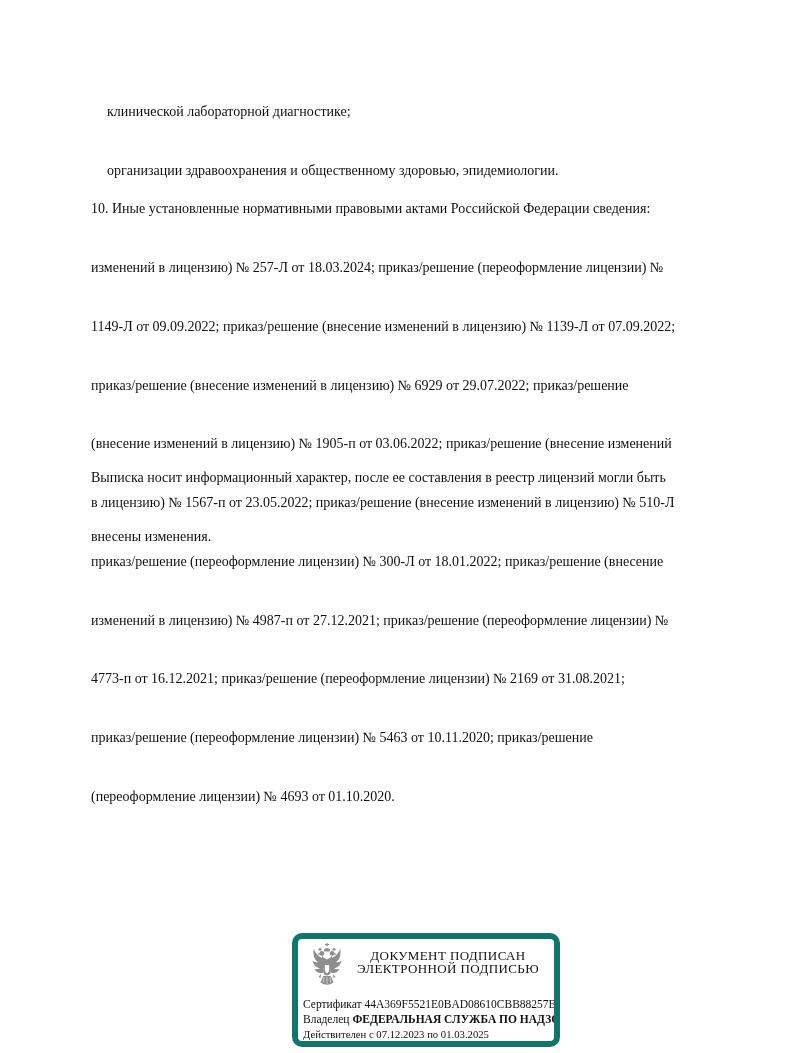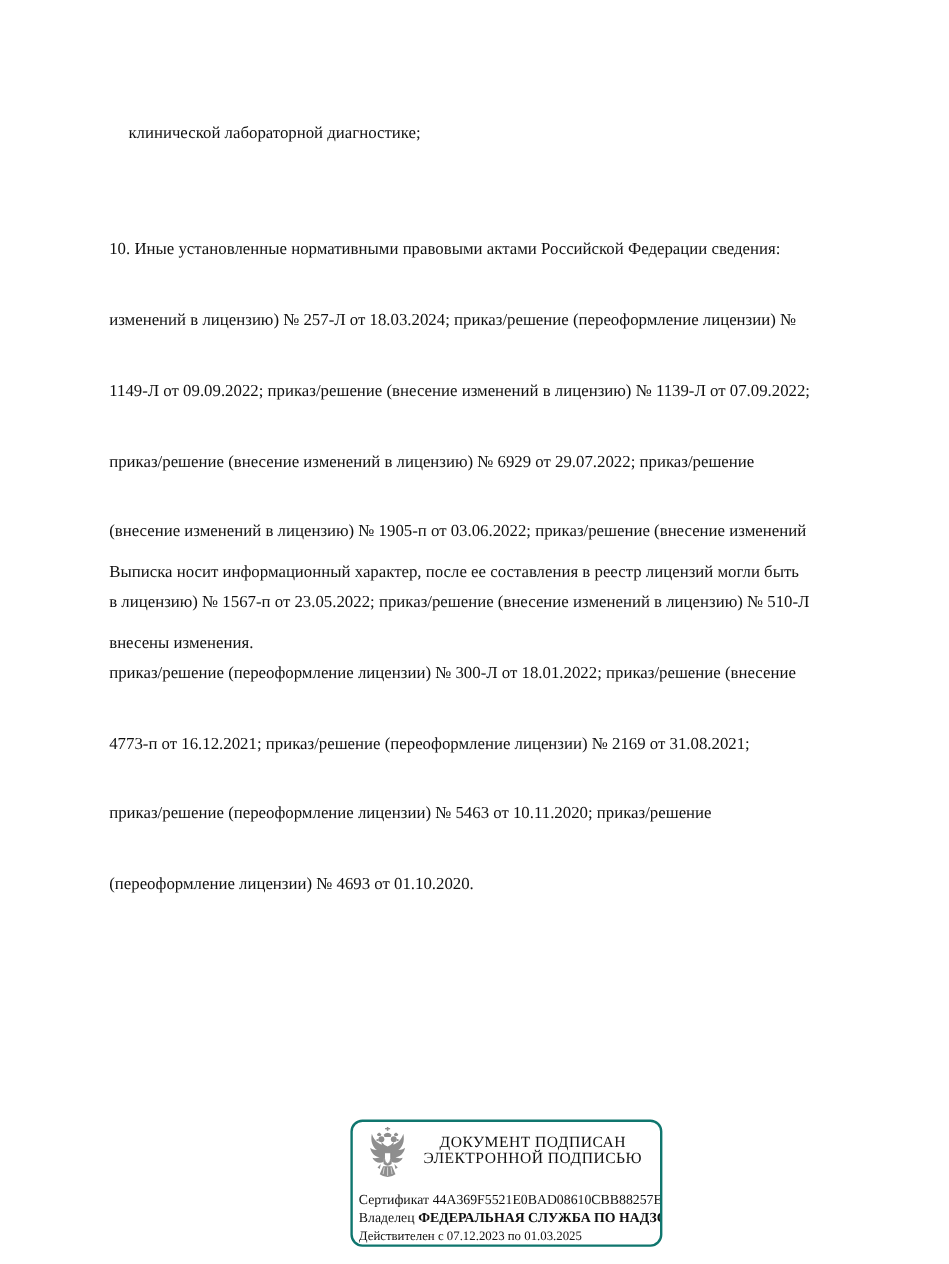--- a/index.html
+++ b/index.html
@@ -28,21 +28,21 @@
   .item10  { left: 91px;  top: 160px; }
   .note    { left: 91px;  top: 429px; }
 
   
   .stamp {
     position: absolute;
     left: 292px;
     top: 933px;
     width: 256px;
     height: 102px;
-    border: 2px solid #0f766e;
+    border: 6px solid #0f766e;
     border-radius: 10px;
     background: #ffffff;
   }
   .stamp-emblem {
     position: absolute;
     left: 14px;
     top: 4px;
     width: 30px;
     height: 47px;
   }
@@ -72,31 +72,33 @@
   .stamp-valid { top: 88.5px; font-size: 10.7px; }
   .stamp-line .lbl { margin-right: 3px; }
 </style>
 </head>
 <body>
 
 <div class="page">
 
   <div class="textblock intro">
     <div class="line">клинической лабораторной диагностике;</div>
+    <div class="line">организации здравоохранения и общественному здоровью, эпидемиологии.</div>
   </div>
 
 
   <div class="textblock item10">
     <div class="line">10. Иные установленные нормативными правовыми актами Российской Федерации сведения:</div>
     <div class="line">изменений в лицензию) № 257-Л от 18.03.2024; приказ/решение (переоформление лицензии) №</div>
     <div class="line">1149-Л от 09.09.2022; приказ/решение (внесение изменений в лицензию) № 1139-Л от 07.09.2022;</div>
     <div class="line">приказ/решение (внесение изменений в лицензию) № 6929 от 29.07.2022; приказ/решение</div>
     <div class="line">(внесение изменений в лицензию) № 1905-п от 03.06.2022; приказ/решение (внесение изменений</div>
     <div class="line">в лицензию) № 1567-п от 23.05.2022; приказ/решение (внесение изменений в лицензию) № 510-Л</div>
     <div class="line">приказ/решение (переоформление лицензии) № 300-Л от 18.01.2022; приказ/решение (внесение</div>
+    <div class="line">изменений в лицензию) № 4987-п от 27.12.2021; приказ/решение (переоформление лицензии) №</div>
     <div class="line">4773-п от 16.12.2021; приказ/решение (переоформление лицензии) № 2169 от 31.08.2021;</div>
     <div class="line">приказ/решение (переоформление лицензии) № 5463 от 10.11.2020; приказ/решение</div>
     <div class="line">(переоформление лицензии) № 4693 от 01.10.2020.</div>
   </div>
 
   <div class="textblock note">
     <div class="line">Выписка носит информационный характер, после ее составления в реестр лицензий могли быть</div>
     <div class="line">внесены изменения.</div>
   </div>
 

